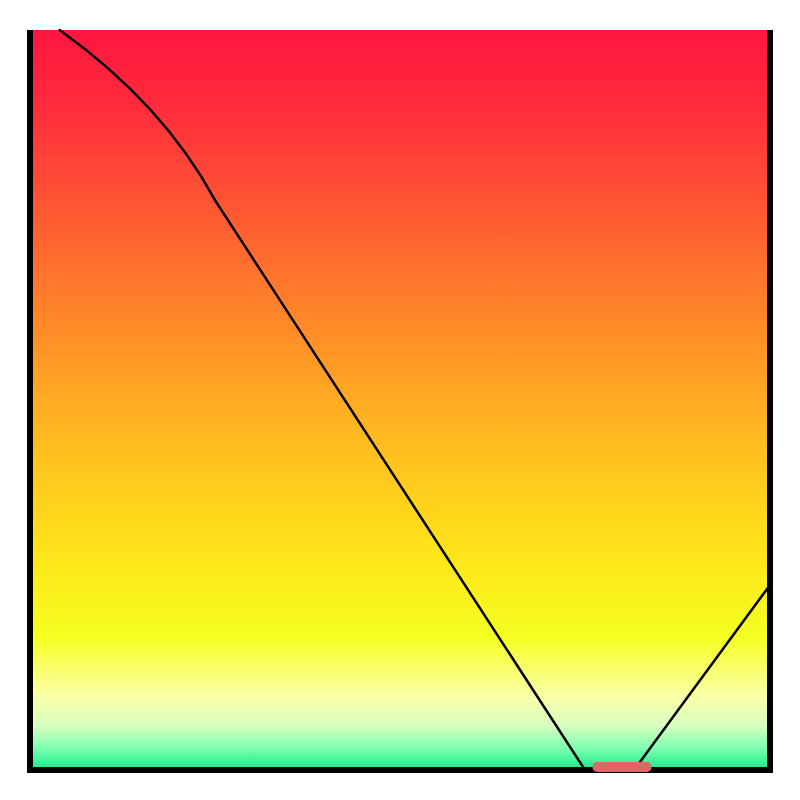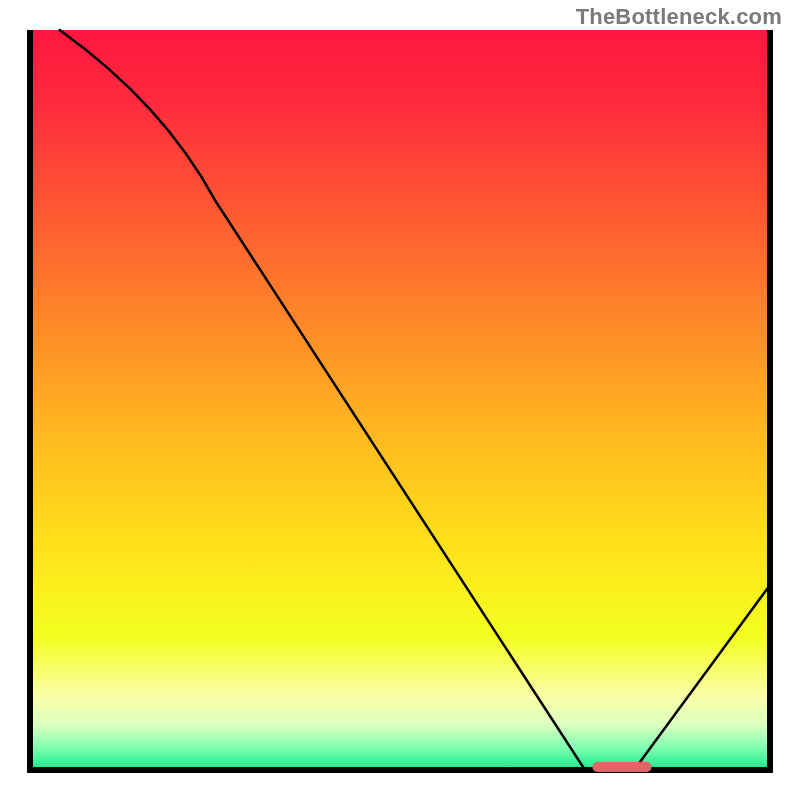--- a/index.html
+++ b/index.html
@@ -49,14 +49,13 @@
           <stop offset="97%" stop-color="#7fffb0"></stop>
           <stop offset="100%" stop-color="#17e88c"></stop>
         </linearGradient>
       </defs>
       <rect x="30" y="30" width="740" height="740" fill="url(#bg-grad)"></rect>
       <path d="M 30 30 L 30 770 L 770 770 L 770 30" fill="none" stroke="#000000" stroke-width="6"></path>
       <path d="M 59.6 30 Q 163.2 103.99999999999999 215 200.2 L 585 770 L 614.6 770 Q 625.7 770 636.8 766.3 L 770 585" fill="none" stroke="#000000" stroke-width="2.5" stroke-linejoin="round" stroke-linecap="round"></path>
       <rect x="592.4" y="762" width="59.200000000000045" height="10" rx="5" ry="5" fill="#e06666"></rect>
     </svg>
 
-<div class="watermark">TheBottleneck.com</div>
 </div>
 
 </body></html>

